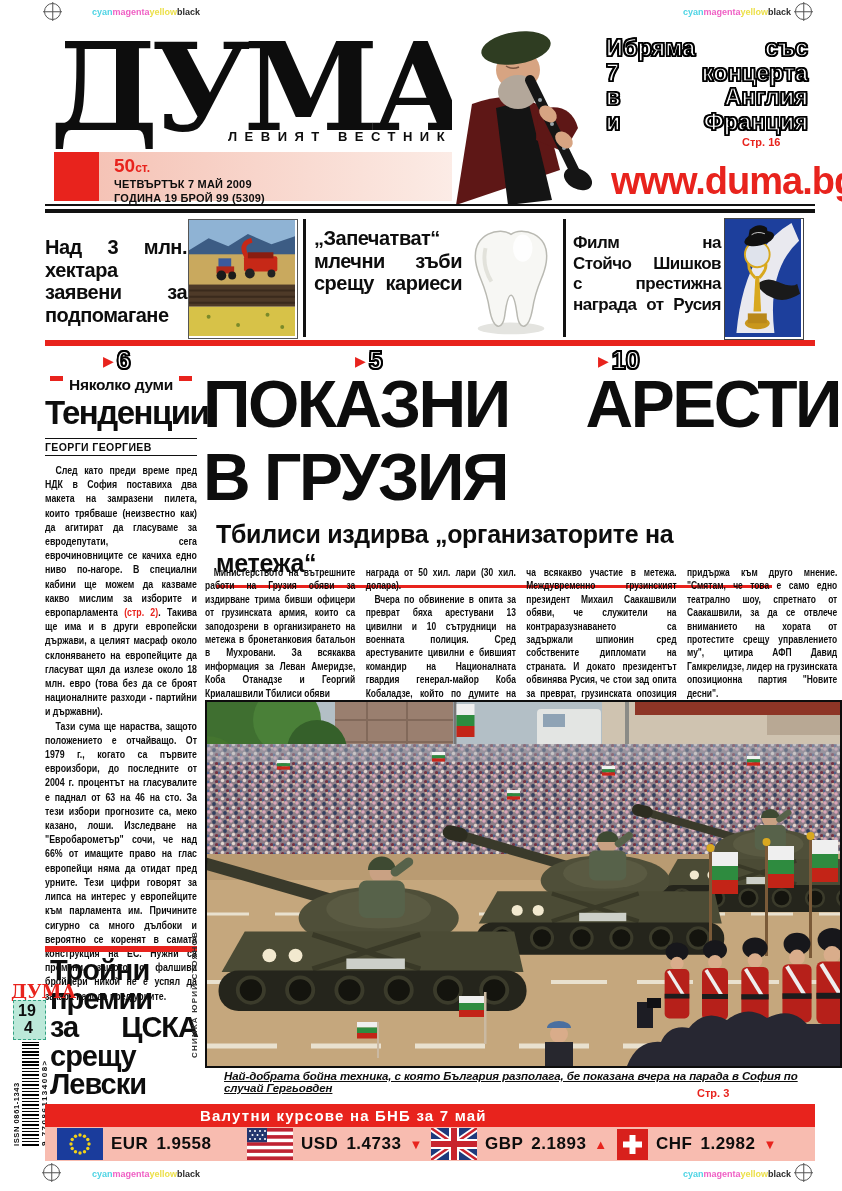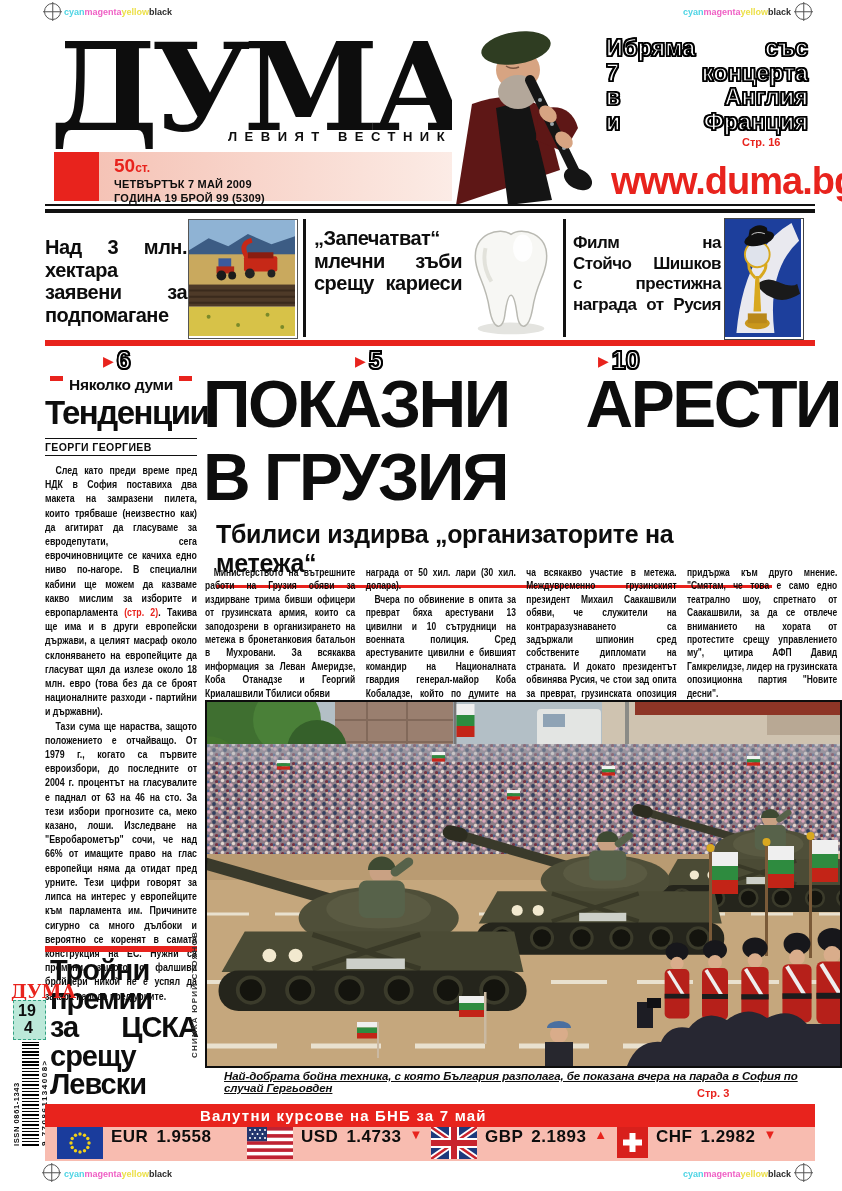--- a/index.html
+++ b/index.html
@@ -4,21 +4,21 @@
 <style>
   html,body{margin:0;padding:0;background:#888;}
   .page{position:relative;width:842px;height:1191px;margin:0 auto;background:#fff;overflow:hidden;
         font-family:"Liberation Sans",sans-serif;color:#0d0d0d;}
   .abs{position:absolute;}
 
   
   .regmark{position:absolute;width:15px;height:15px;border:1.5px solid #555;border-radius:50%;}
   .regmark::before{content:"";position:absolute;left:50%;top:-2px;bottom:-2px;width:1.5px;background:#555;transform:translateX(-50%);}
   .regmark::after{content:"";position:absolute;top:50%;left:-2px;right:-2px;height:1.5px;background:#555;transform:translateY(-50%);}
-  .cmyk{position:absolute;font-size:9px;font-weight:bold;white-space:nowrap;}
+  .cmyk{position:absolute;font-size:9px;font-weight:bold;white-space:nowrap;margin-left:28px;}
   .cmyk .c-c{color:#4fd4e4}.cmyk .c-m{color:#ef5fc4}.cmyk .c-y{color:#ece04a}.cmyk .c-k{color:#2b2b2b}
   #rm-tl{left:44px;top:3px}#cmyk-tl{left:64px;top:7px}
   #cmyk-tr{right:51px;top:7px}#rm-tr{right:30px;top:3px}
   #rm-bl{left:43px;top:1164px}#cmyk-bl{left:64px;top:1169px}
   #cmyk-br{right:51px;top:1169px}#rm-br{right:30px;top:1164px}
 
   
   #logo{left:50px;top:26px;font-family:"DejaVu Serif",serif;font-weight:bold;font-size:122px;line-height:1;letter-spacing:-7px;}
   #logo sup{font-size:19px;letter-spacing:0;vertical-align:88px;margin-left:6px;}
   #tagline{left:228px;top:129px;font-size:13px;font-weight:bold;letter-spacing:7.5px;white-space:nowrap;}
@@ -105,21 +105,21 @@
   #credit{left:190px;top:1058px;transform:rotate(-90deg);transform-origin:0 0;font-size:8px;font-weight:bold;
       letter-spacing:1.2px;color:#333;white-space:nowrap;}
   #caption{left:224px;top:1070px;width:614px;font-size:11.5px;font-style:italic;font-weight:bold;
       text-decoration:underline;letter-spacing:-0.1px;}
   #caption-page{left:697px;top:1087px;font-size:11px;font-weight:bold;color:#e8231d;}
 
   
   #cur-red{left:45px;top:1104px;width:770px;height:23px;background:#e8231d;color:#fff;
       font-size:15px;font-weight:bold;letter-spacing:1.2px;line-height:23px;padding-left:155px;box-sizing:border-box;}
   #cur-pink{left:45px;top:1127px;width:770px;height:34px;background:#f8bcb0;}
-  .rate{position:absolute;display:flex;gap:8px;height:34px;}
+  .rate{position:absolute;display:flex;align-items:center;gap:8px;height:34px;}
   .rate .code,.rate .val{font-size:17px;font-weight:bold;letter-spacing:0.5px;}
   .rate .trend{color:#e8231d;font-size:13px;}
   #rate-eur{left:57px;top:1127px}#rate-usd{left:247px;top:1127px}
   #rate-gbp{left:431px;top:1127px}#rate-chf{left:617px;top:1127px}
   .flag{display:block;}
 </style>
 </head>
 <body>
 
 <div class="page">

